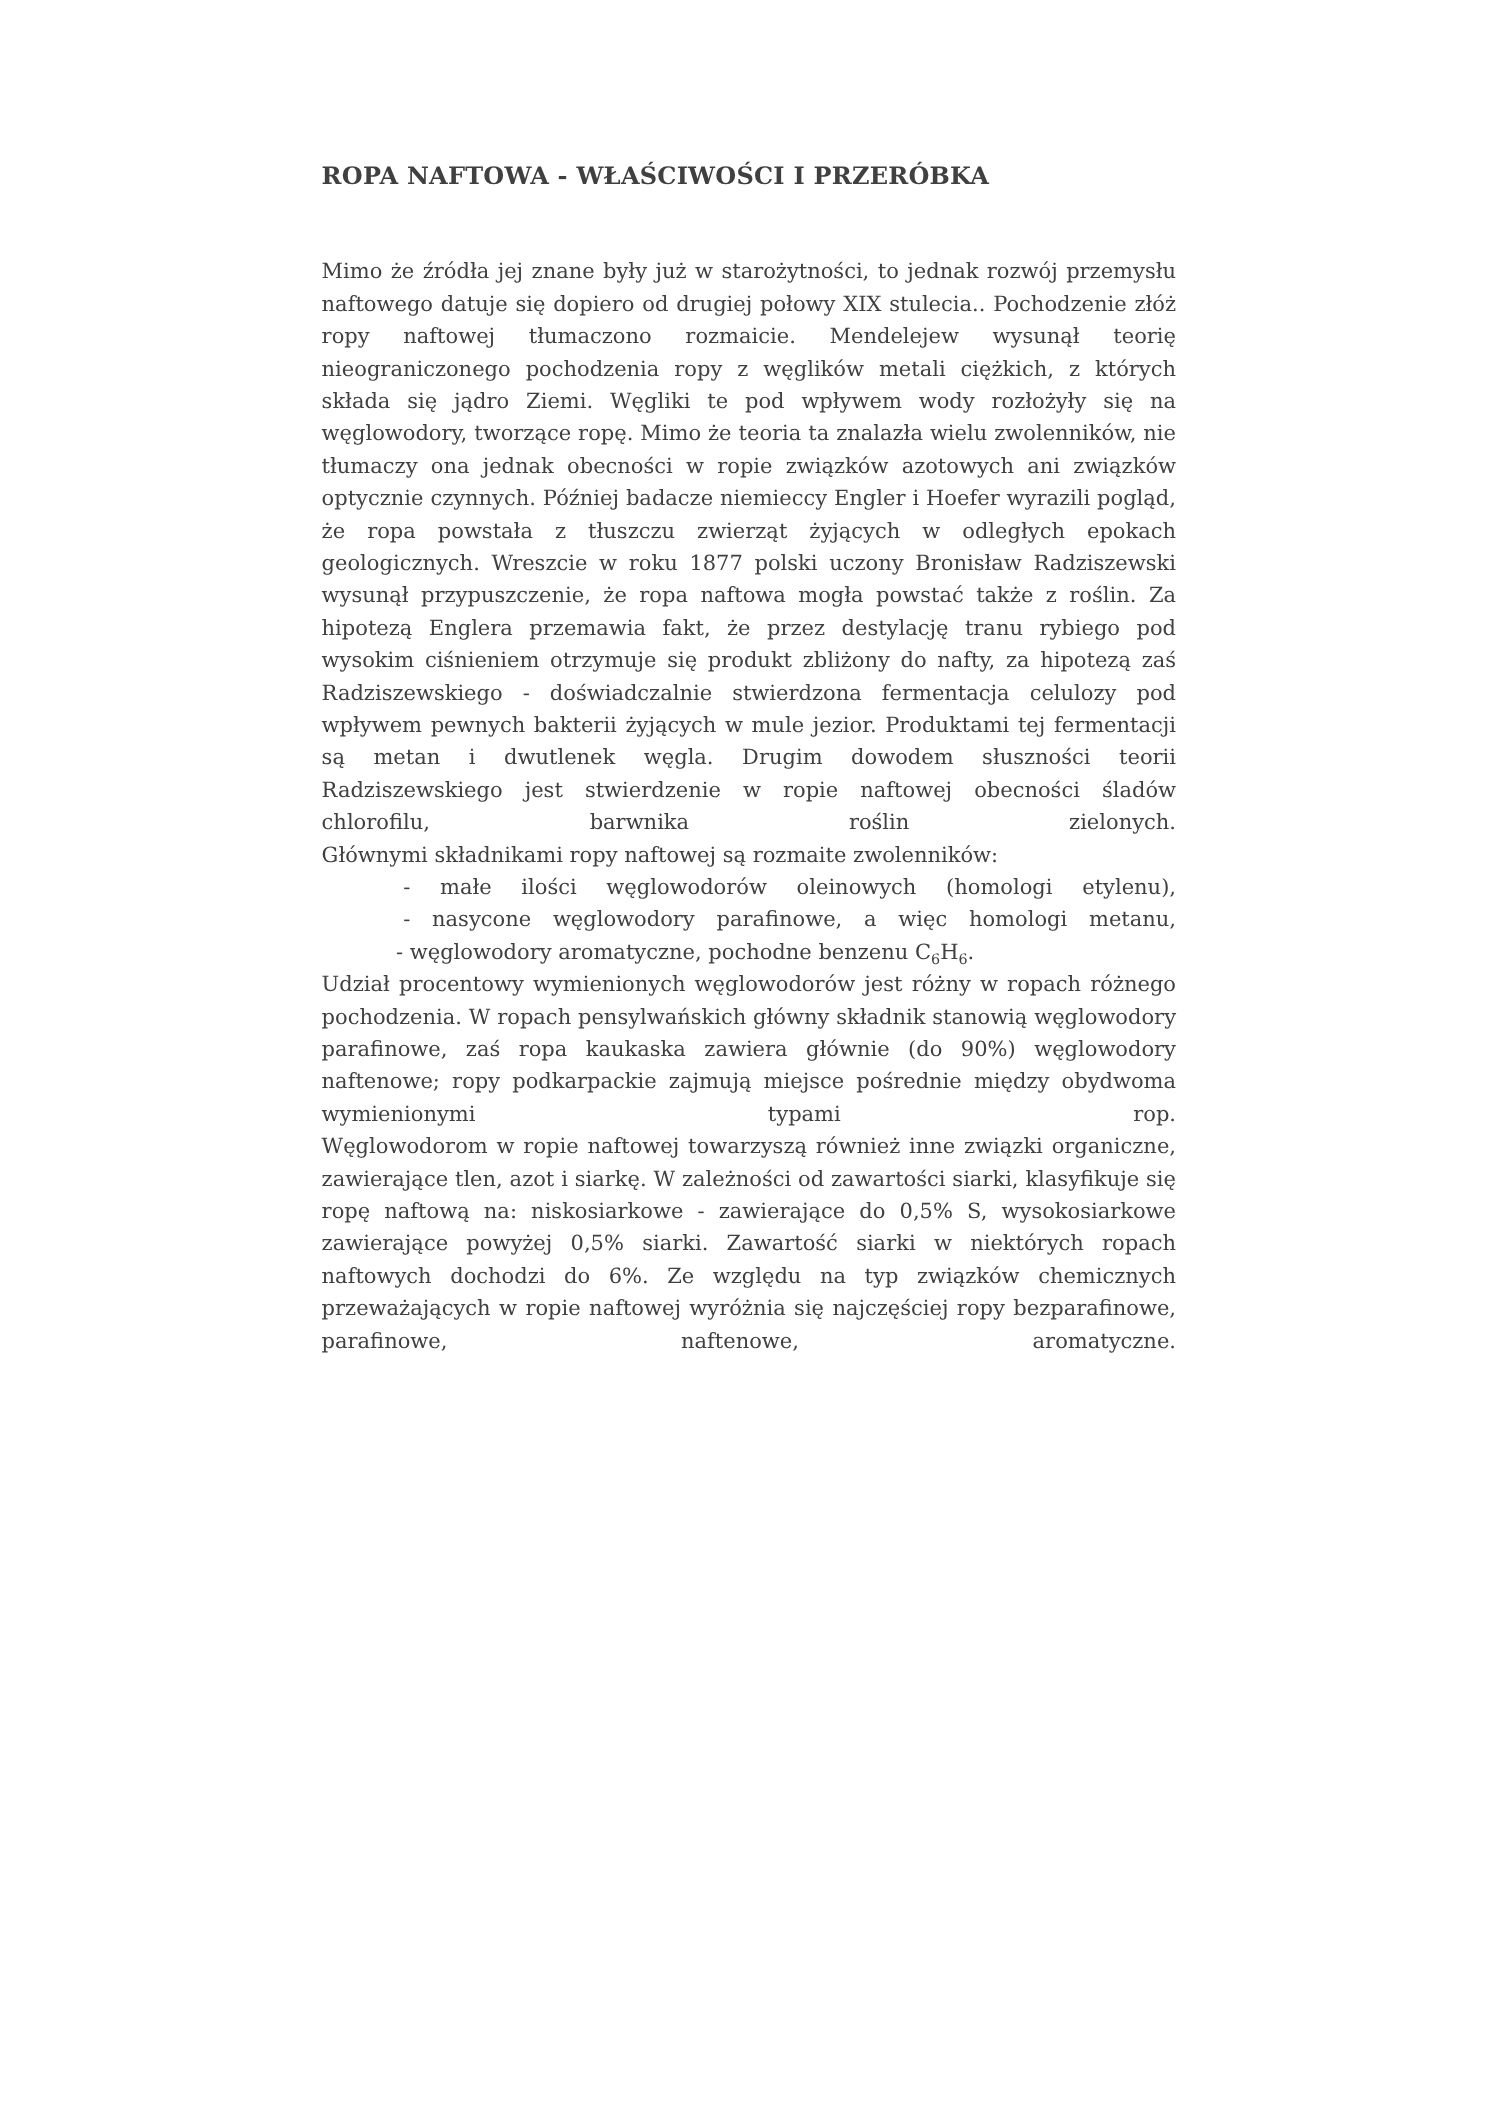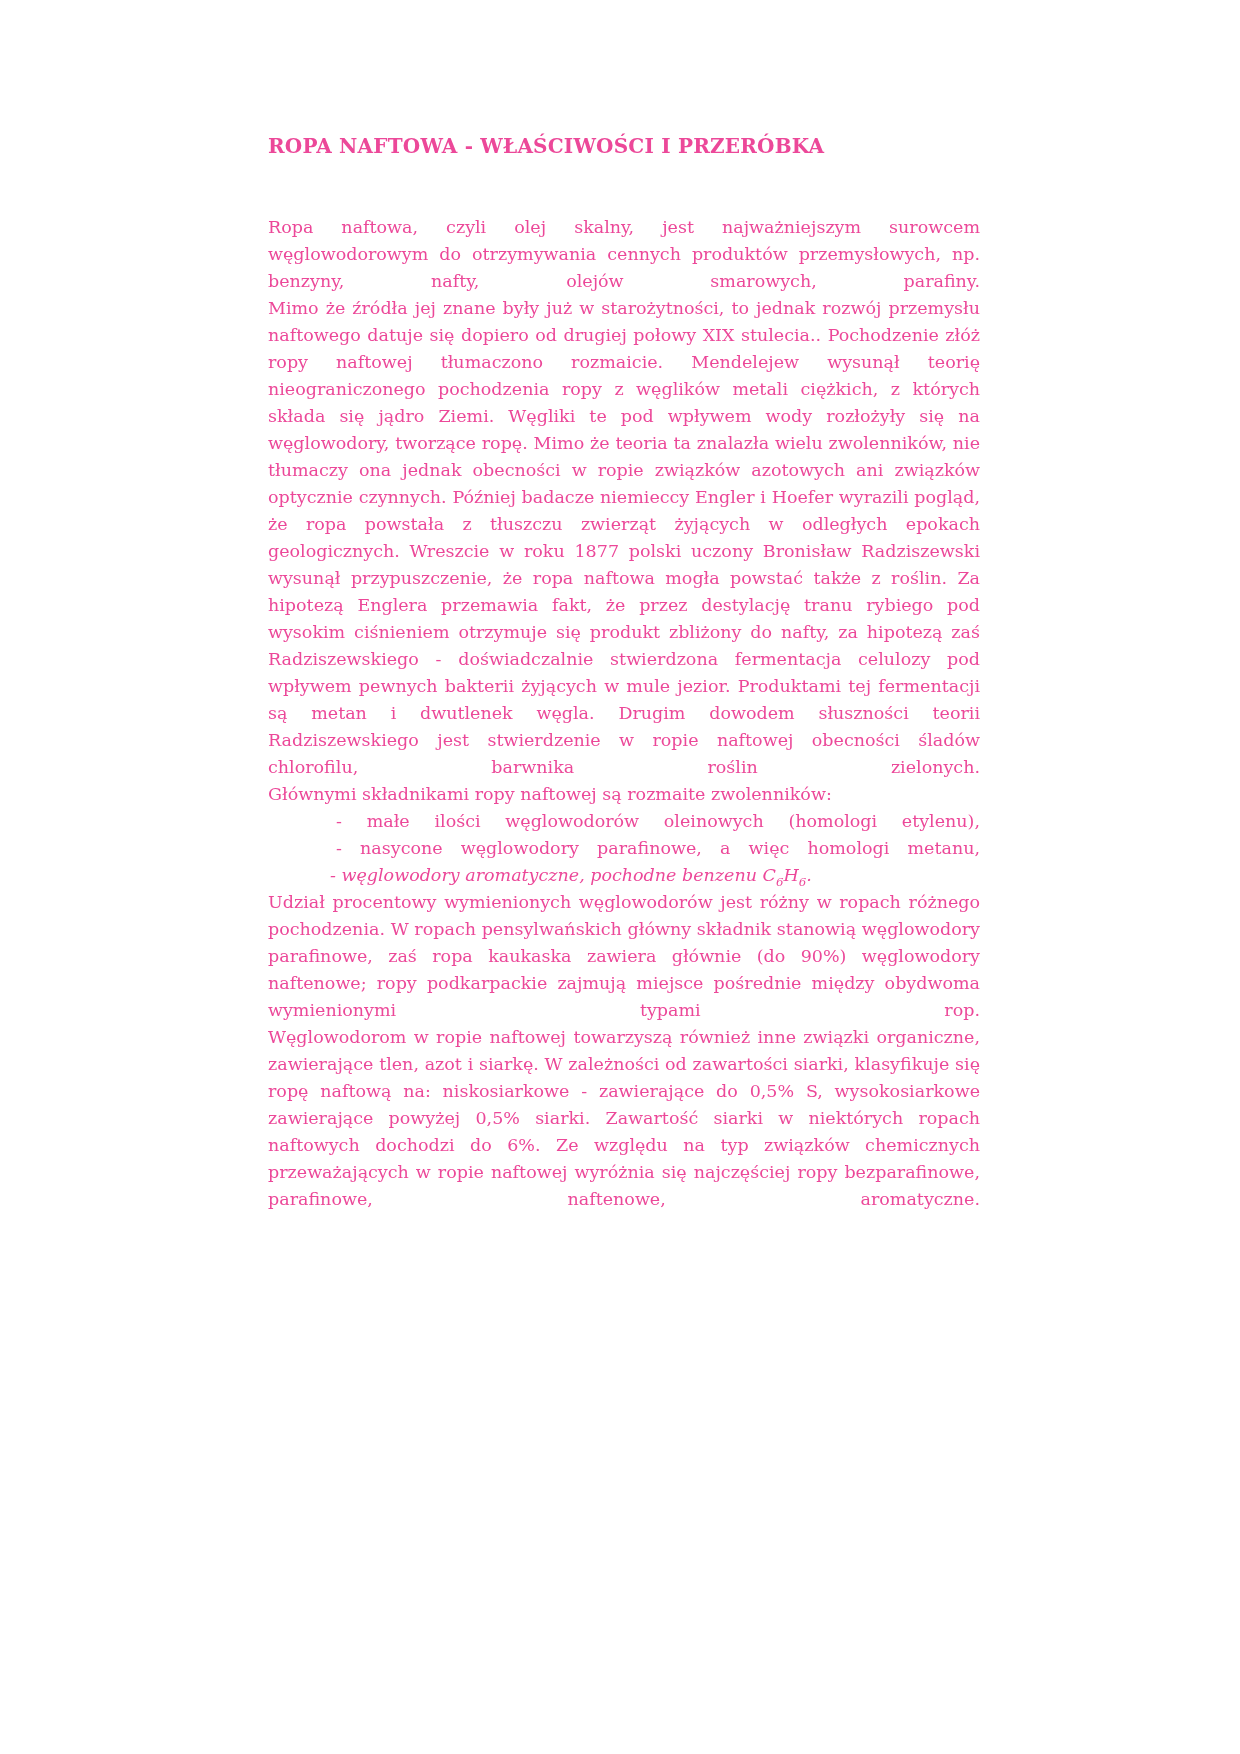--- a/index.html
+++ b/index.html
@@ -9,21 +9,21 @@
   }
   .page {
     position: relative;
     width: 1240px;
     height: 1754px;
     margin: 0 auto;
     background: #ffffff;
     box-sizing: border-box;
     padding: 134px 260px 0 268px;
     font-family: "DejaVu Serif", "Liberation Serif", serif;
-    color: #ec4899;
+    color: #404040;
     overflow: hidden;
   }
   .title {
     font-size: 20px;
     font-weight: bold;
     margin: 0 0 56px 0;
     letter-spacing: 0.2px;
     line-height: 24px;
   }
   .doc-body {
@@ -39,42 +39,40 @@
   }
   .paragraph + .paragraph,
   .list + .paragraph {
   }
   .list-item {
     text-align: justify;
     margin-left: 68px;
   }
   .list-item.less-indent {
     margin-left: 62px;
-    font-style: italic;
   }
   .list-item.justify-last {
     text-align-last: justify;
   }
   .bold {
     font-weight: normal;
     margin-top: 34px;
   }
   sub {
     font-size: 68%;
     line-height: 0;
   }
 </style>
 </head>
 <body>
 
 <div class="page">
   <h1 class="title">ROPA NAFTOWA - WŁAŚCIWOŚCI I PRZERÓBKA</h1>
   <div class="doc-body" id="doc-body">
       <div class="paragraph">
-        <div class="segment justify-last"><span>Ropa naftowa, czyli olej skalny, jest najważniejszym surowcem węglowodorowym do otrzymywania cennych produktów przemysłowych, np. benzyny, nafty, olejów smarowych, parafiny.</span></div>
         <div class="segment justify-last"><span>Mimo że źródła jej znane były już w starożytności, to jednak rozwój przemysłu naftowego datuje się dopiero od drugiej połowy XIX stulecia.. Pochodzenie złóż ropy naftowej tłumaczono rozmaicie. Mendelejew wysunął teorię nieograniczonego pochodzenia ropy z węglików metali ciężkich, z których składa się jądro Ziemi. Węgliki te pod wpływem wody rozłożyły się na węglowodory, tworzące ropę. Mimo że teoria ta znalazła wielu zwolenników, nie tłumaczy ona jednak obecności w ropie związków azotowych ani związków optycznie czynnych. Później badacze niemieccy </span><span class="bold">Engler</span><span> i </span><span class="bold">Hoefer</span><span> wyrazili pogląd, że ropa powstała z tłuszczu zwierząt żyjących w odległych epokach geologicznych. Wreszcie w roku 1877 polski uczony </span><span class="bold">Bronisław Radziszewski</span><span> wysunął przypuszczenie, że ropa naftowa mogła powstać także z roślin. Za hipotezą Englera przemawia fakt, że przez destylację tranu rybiego pod wysokim ciśnieniem otrzymuje się produkt zbliżony do nafty, za hipotezą zaś Radziszewskiego - doświadczalnie stwierdzona fermentacja celulozy pod wpływem pewnych bakterii żyjących w mule jezior. Produktami tej fermentacji są metan i dwutlenek węgla. Drugim dowodem słuszności teorii Radziszewskiego jest stwierdzenie w ropie naftowej obecności śladów chlorofilu, barwnika roślin zielonych.</span></div>
         <div class="segment"><span>Głównymi składnikami ropy naftowej są rozmaite zwolenników:</span></div>
       </div>
       <div class="list">
         <div class="list-item justify-last"><span>- małe ilości węglowodorów oleinowych (homologi etylenu),</span></div>
         <div class="list-item justify-last"><span>- nasycone węglowodory parafinowe, a więc homologi metanu,</span></div>
         <div class="list-item less-indent"><span>- węglowodory aromatyczne, pochodne benzenu C</span><sub>6</sub><span>H</span><sub>6</sub><span>.</span></div>
       </div>
       <div class="paragraph">
         <div class="segment justify-last"><span>Udział procentowy wymienionych węglowodorów jest różny w ropach różnego pochodzenia. W ropach pensylwańskich główny składnik stanowią węglowodory parafinowe, zaś ropa kaukaska zawiera głównie (do 90%) węglowodory naftenowe; ropy podkarpackie zajmują miejsce pośrednie między obydwoma wymienionymi typami rop.</span></div>

